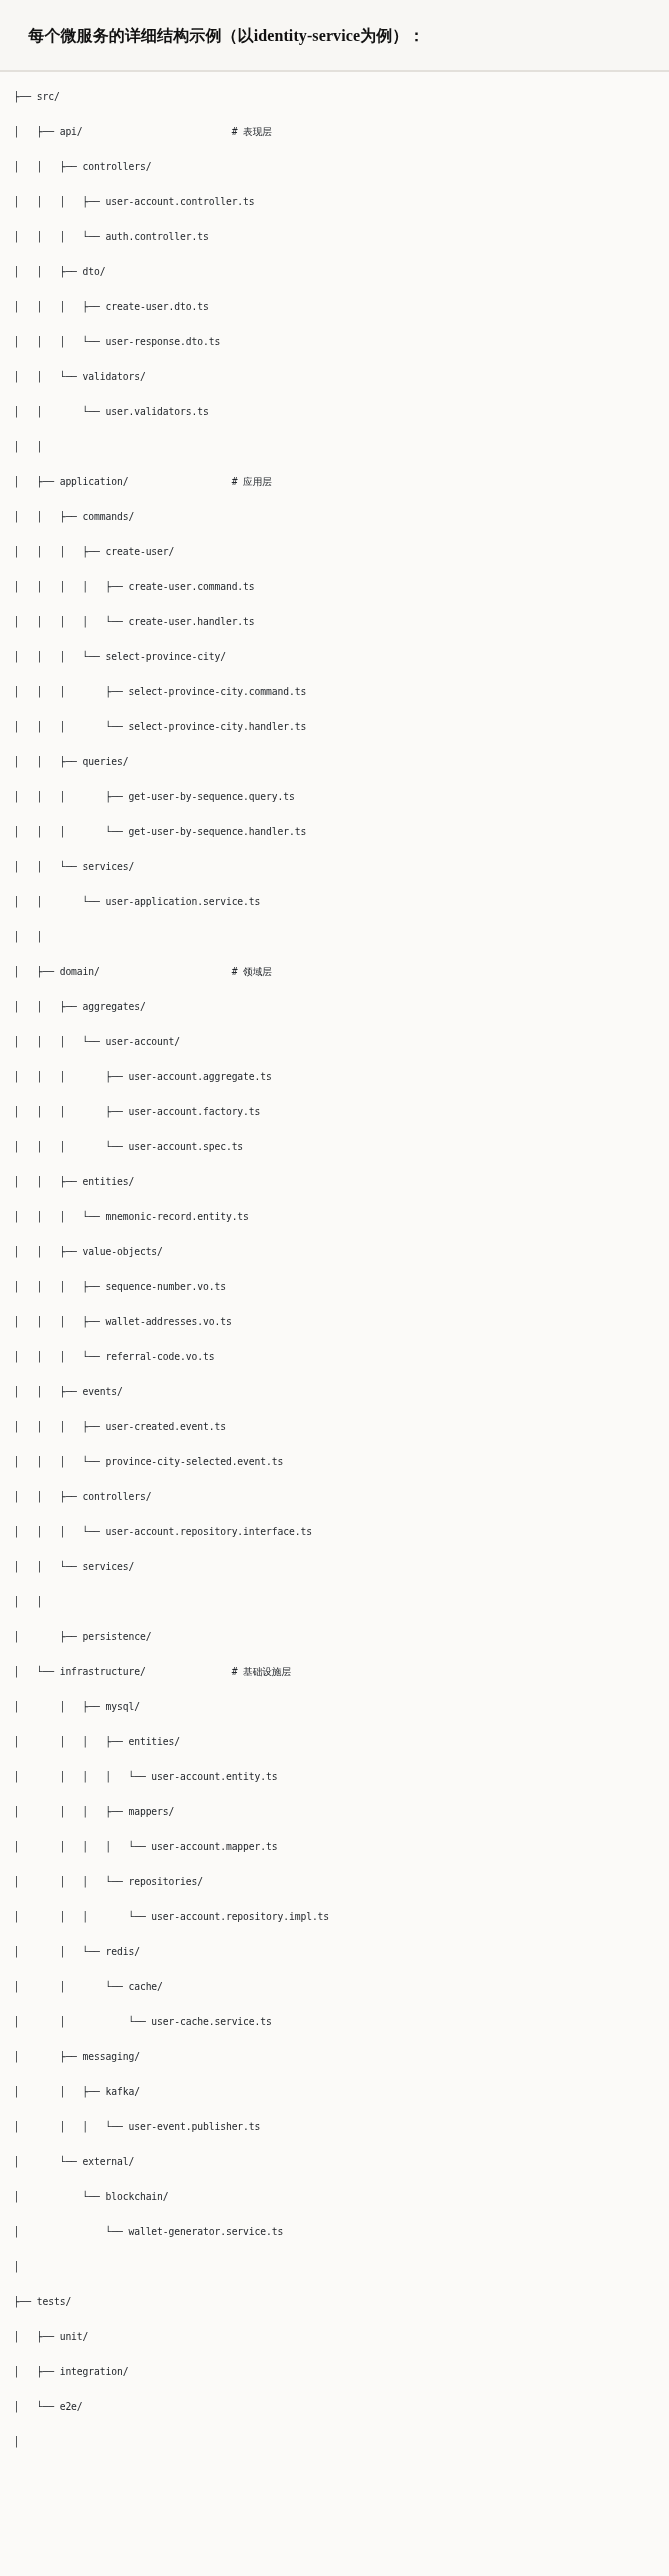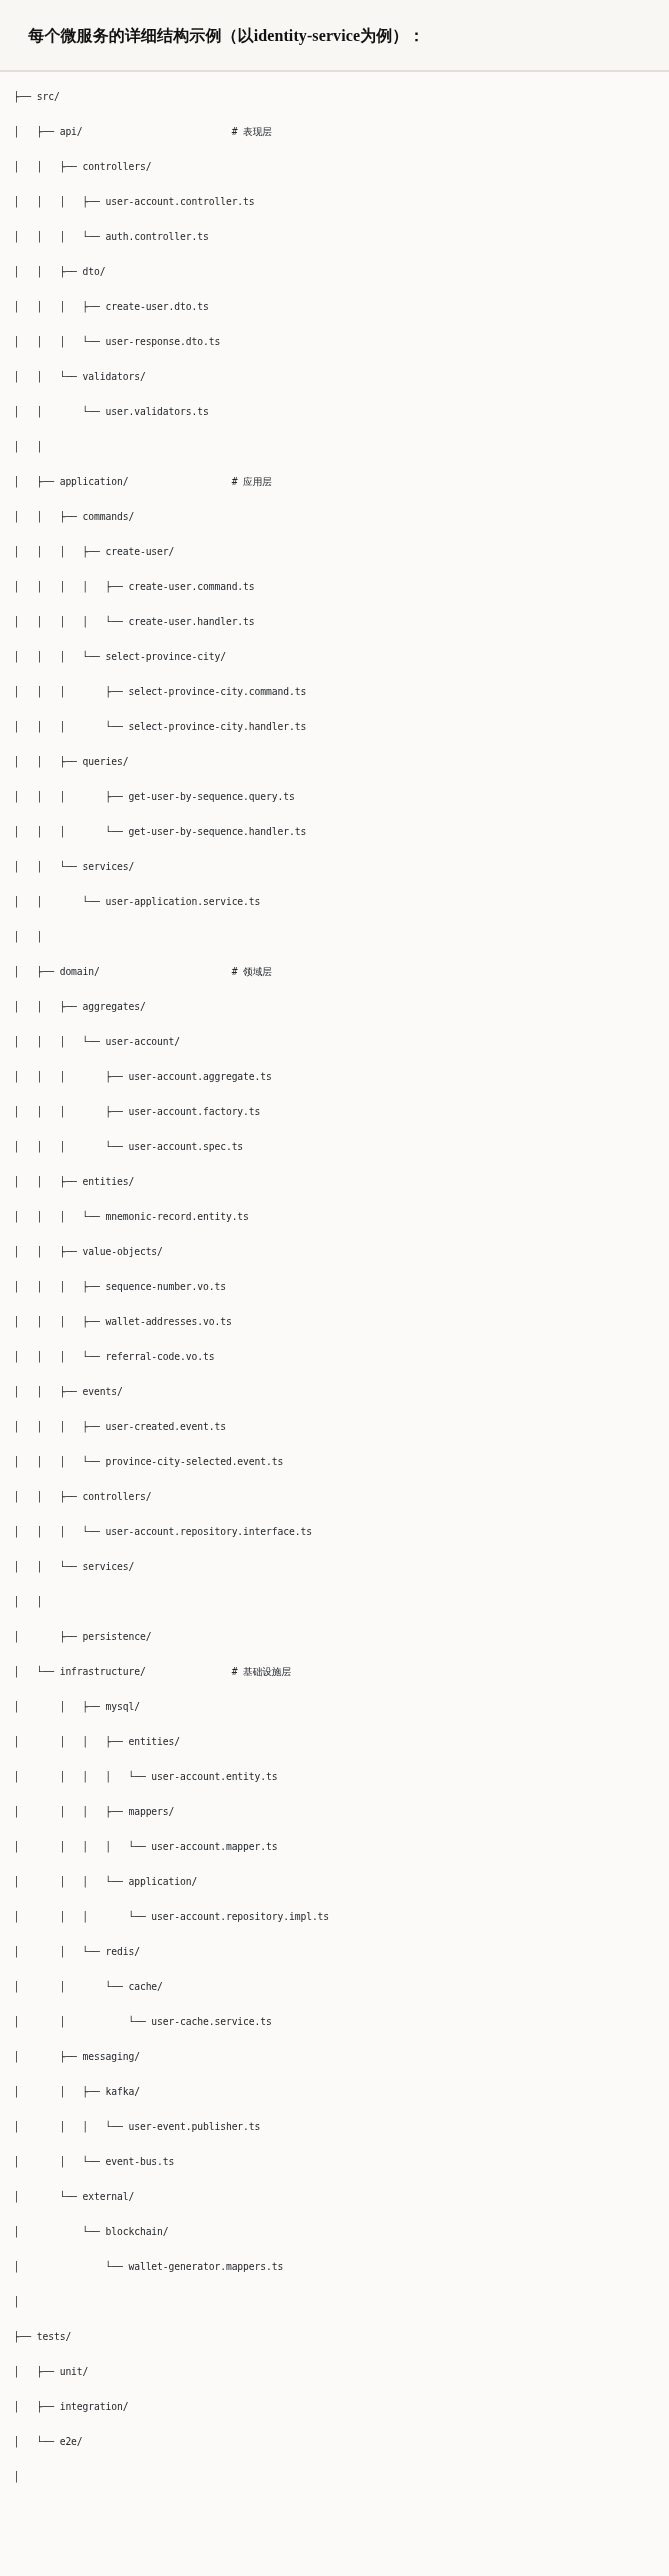--- a/index.html
+++ b/index.html
@@ -113,32 +113,31 @@
 <span class="tree-line">│   │   │   └── user-account.repository.interface.ts</span>
 <span class="tree-line">│   │   └── services/</span>
 <span class="tree-line">│   │</span>
 <span class="tree-line">│       ├── persistence/</span>
 <span class="tree-line">│   └── infrastructure/               # 基础设施层</span>
 <span class="tree-line">│       │   ├── mysql/</span>
 <span class="tree-line">│       │   │   ├── entities/</span>
 <span class="tree-line">│       │   │   │   └── user-account.entity.ts</span>
 <span class="tree-line">│       │   │   ├── mappers/</span>
 <span class="tree-line">│       │   │   │   └── user-account.mapper.ts</span>
-<span class="tree-line">│       │   │   └── application/</span>
+<span class="tree-line">│       │   │   └── repositories/</span>
 <span class="tree-line">│       │   │       └── user-account.repository.impl.ts</span>
 <span class="tree-line">│       │   └── redis/</span>
 <span class="tree-line">│       │       └── cache/</span>
 <span class="tree-line">│       │           └── user-cache.service.ts</span>
 <span class="tree-line">│       ├── messaging/</span>
 <span class="tree-line">│       │   ├── kafka/</span>
 <span class="tree-line">│       │   │   └── user-event.publisher.ts</span>
-<span class="tree-line">│       │   └── event-bus.ts</span>
 <span class="tree-line">│       └── external/</span>
 <span class="tree-line">│           └── blockchain/</span>
-<span class="tree-line">│               └── wallet-generator.mappers.ts</span>
+<span class="tree-line">│               └── wallet-generator.service.ts</span>
 <span class="tree-line">│</span>
 <span class="tree-line">├── tests/</span>
 <span class="tree-line">│   ├── unit/</span>
 <span class="tree-line">│   ├── integration/</span>
 <span class="tree-line">│   └── e2e/</span>
 <span class="tree-line">│</span>
 
 
 
 

